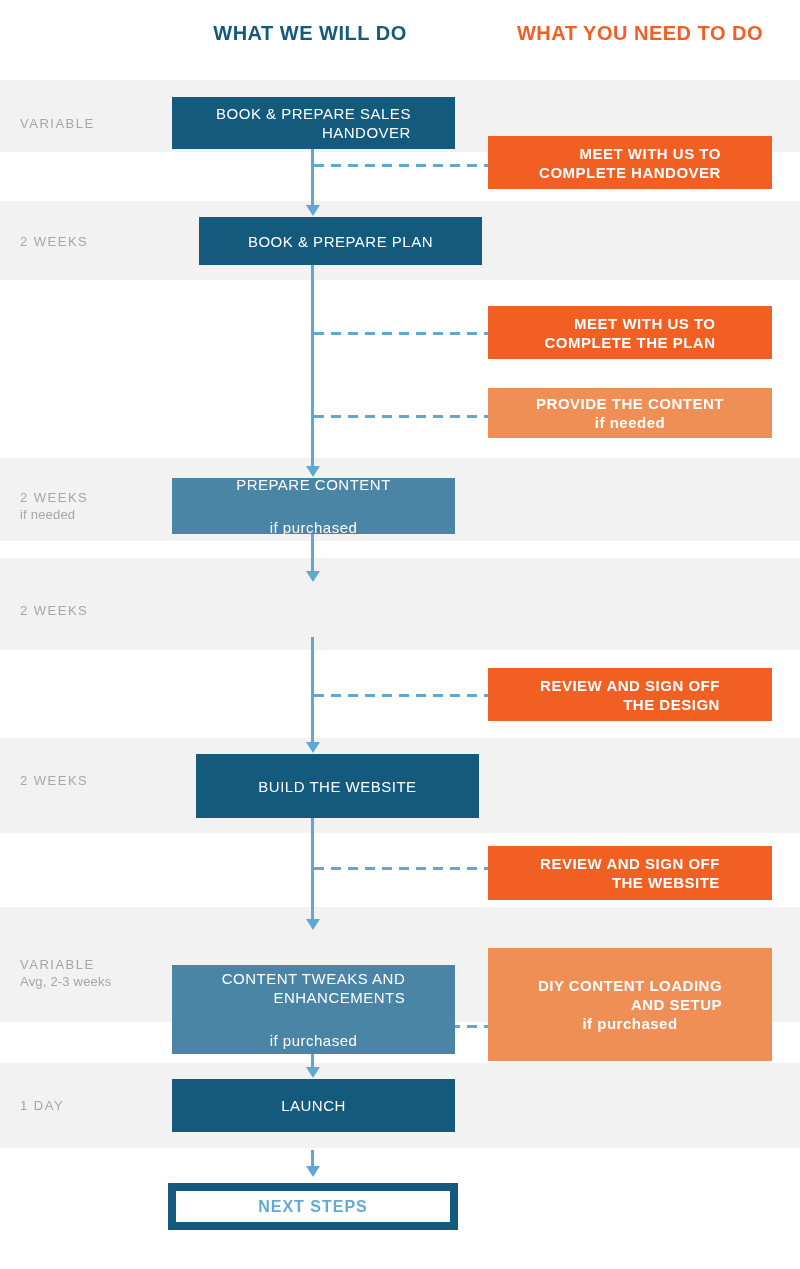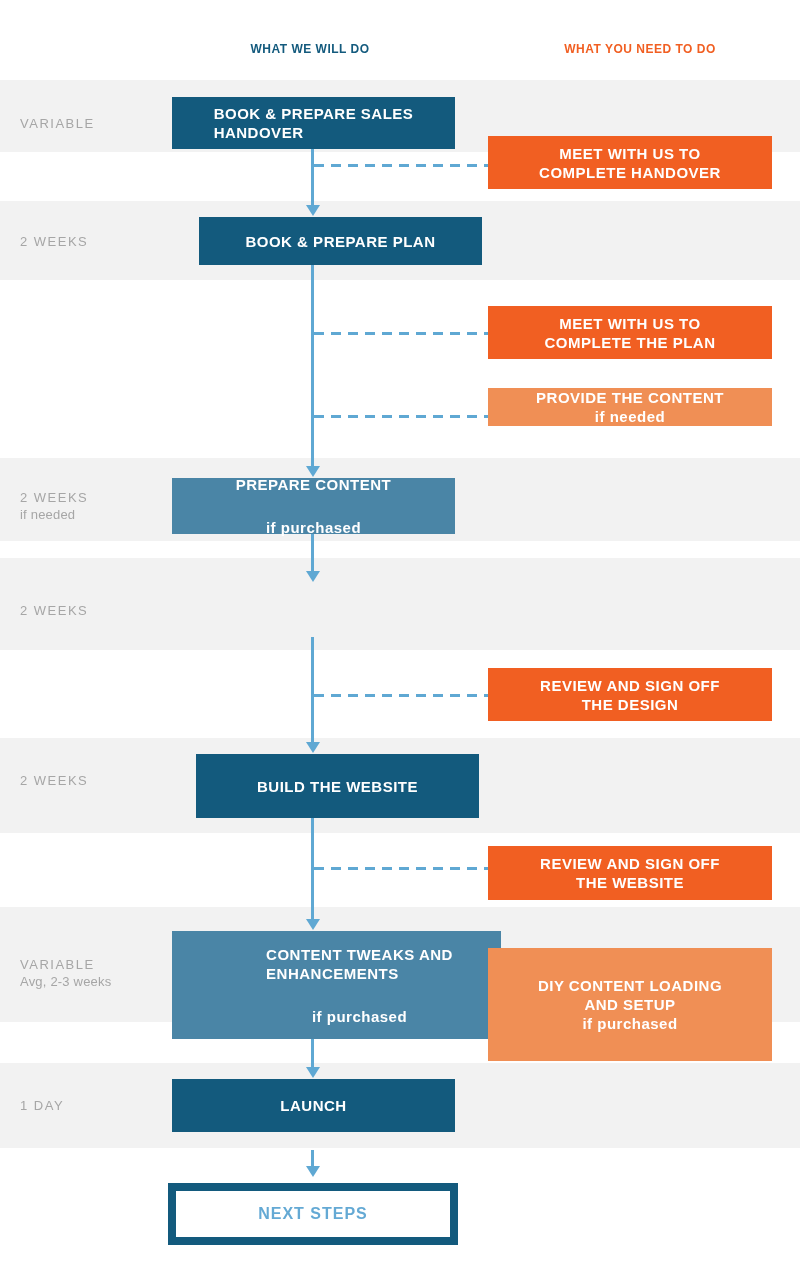--- a/index.html
+++ b/index.html
@@ -10,44 +10,44 @@
     --connector:#5FA8D3;
     --band:#F2F2F2;
     --label:#A6A6A6;
     --next-text:#64A9D4;
   }
   html,body{margin:0;padding:0;background:#fff;}
   body{font-family:"Liberation Sans", sans-serif;}
   #canvas{position:relative;width:800px;height:1269px;background:#fff;overflow:hidden;margin:0 auto;}
   .band{position:absolute;left:0;width:800px;background:var(--band);}
   .col-header{position:absolute;top:22px;height:22px;display:flex;align-items:center;justify-content:center;
-    font-size:12px;font-weight:bold;letter-spacing:0.5px;white-space:nowrap;margin-top:16px;}
+    font-size:20px;font-weight:bold;letter-spacing:0.5px;white-space:nowrap;}
   .col-header.we{left:210px;width:200px;color:var(--dark-blue);}
   .col-header.you{left:490px;width:300px;color:var(--orange);}
   .time{position:absolute;left:20px;width:160px;color:var(--label);
     font-size:13px;line-height:17px;}
   .time .t-main{letter-spacing:1.5px;display:block;}
   .time .t-sub{letter-spacing:0.2px;display:block;}
   .step{position:absolute;left:172px;width:283px;display:flex;flex-direction:column;align-items:center;
-    justify-content:center;text-align:left;color:#fff;font-weight:bold;font-size:15px;line-height:19px;
+    justify-content:center;text-align:right;color:#fff;font-weight:normal;font-size:15px;line-height:19px;
     letter-spacing:0.5px;}
   .step.dark{background:var(--dark-blue);}
   .step.mid{background:var(--mid-blue);gap:24px;}
   .action{position:absolute;left:488px;width:284px;display:flex;flex-direction:column;align-items:center;
-    justify-content:center;text-align:center;color:#fff;font-weight:bold;font-size:15px;line-height:19px;
+    justify-content:center;text-align:right;color:#fff;font-weight:bold;font-size:15px;line-height:19px;
     letter-spacing:0.5px;}
   .action.solid{background:var(--orange);}
   .action.light{background:var(--light-orange);}
   .pre{white-space:pre-line;}
   .stem{position:absolute;left:311px;width:3px;background:var(--connector);}
   .head{position:absolute;left:306px;width:0;height:0;border-left:7px solid transparent;
     border-right:7px solid transparent;border-top:11px solid var(--connector);}
   .dash{position:absolute;left:314px;width:174px;height:3px;
     background:repeating-linear-gradient(90deg,var(--connector) 0 10px,transparent 10px 17px);}
-  .next{position:absolute;left:168px;top:1183px;width:290px;height:62px;box-sizing:border-box;
+  .next{position:absolute;left:168px;top:1183px;width:290px;height:47px;box-sizing:border-box;
     border:8px solid var(--dark-blue);background:#fff;display:flex;align-items:center;justify-content:center;
     color:var(--next-text);font-weight:bold;font-size:16px;letter-spacing:1px;}
 </style>
 </head>
 <body>
 
 <div id="canvas">
 
   <div class="band" style="top:80px;height:72px;"></div>
   <div class="band" style="top:201px;height:79px;"></div>
@@ -113,38 +113,38 @@
   <div class="step dark" style="top:217px;height:48px;margin-left:27px;">
     <span class="pre">BOOK &amp; PREPARE PLAN</span>
   </div>
   <div class="step mid" style="top:478px;height:56px;">
     <span class="pre">PREPARE CONTENT</span>
     <span class="pre">if purchased</span>
   </div>
   <div class="step dark" style="top:754px;height:64px;margin-left:24px;">
     <span class="pre">BUILD THE WEBSITE</span>
   </div>
-  <div class="step mid" style="top:931px;height:108px;padding-left:46px;">
+  <div class="step mid" style="top:965px;height:89px;">
     <span class="pre">CONTENT TWEAKS AND
 ENHANCEMENTS</span>
     <span class="pre">if purchased</span>
   </div>
   <div class="step dark" style="top:1079px;height:53px;">
     <span class="pre">LAUNCH</span>
   </div>
 
   <div class="action solid" style="top:136px;height:53px;">
     <span class="pre">MEET WITH US TO
 COMPLETE HANDOVER</span>
   </div>
   <div class="action solid" style="top:306px;height:53px;">
     <span class="pre">MEET WITH US TO
 COMPLETE THE PLAN</span>
   </div>
-  <div class="action light" style="top:388px;height:38px;">
+  <div class="action light" style="top:388px;height:50px;">
     <span class="pre">PROVIDE THE CONTENT</span>
     <span class="pre">if needed</span>
   </div>
   <div class="action solid" style="top:668px;height:53px;">
     <span class="pre">REVIEW AND SIGN OFF
 THE DESIGN</span>
   </div>
   <div class="action solid" style="top:846px;height:54px;">
     <span class="pre">REVIEW AND SIGN OFF
 THE WEBSITE</span>

